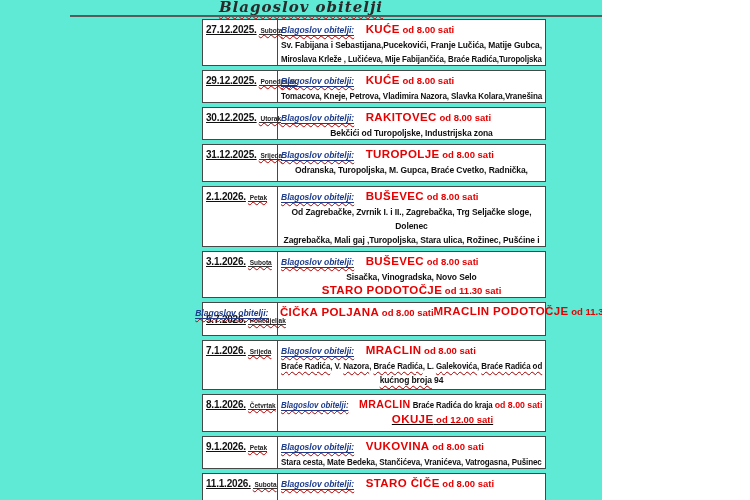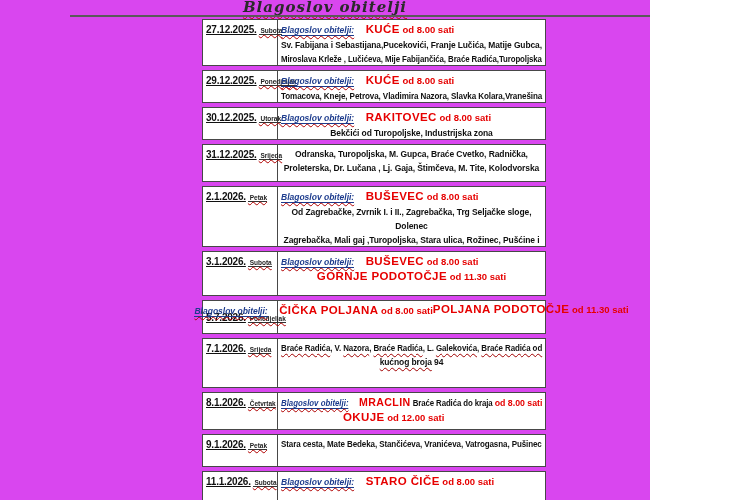--- a/index.html
+++ b/index.html
@@ -1,18 +1,18 @@
 <!DOCTYPE html>
 <html><head>
 <meta charset="utf-8">
 <style>
   * { box-sizing: border-box; }
   html,body { margin:0; padding:0; background:#ffffff; }
   .page {
-    position:relative; width:650px; height:500px; background:#d946ef;
+    position:relative; width:602px; height:500px; background:#5eead4;
     font-family:"Liberation Sans", sans-serif; overflow:hidden;
   }
   .doc-title {
     position:absolute; top:-2px; left:0; right:0; text-align:center;
     font-family:"DejaVu Serif", serif; font-style:italic; font-weight:bold;
     font-size:15px; color:#2a2a2a; letter-spacing:1px;
     text-decoration:underline wavy #c00000 1px; text-underline-offset:3px;
   }
   .top-rule {
     position:absolute; top:15px; left:70px; width:672px;
@@ -49,21 +49,21 @@
     font-size:6.5px; font-weight:bold; color:#222; margin-left:2px;
     border-bottom:1px solid #333;
     text-decoration:underline wavy #b00000 1px; text-underline-offset:1px;
   }
   .content-cell { flex:1; padding:1px 3px 0 3px; min-width:0; }
   .content-line { line-height:12px; }
   .header-line { line-height:14px; }
   .fitline { white-space:nowrap; }
   .align-left { text-align:left; }
   .align-center { text-align:center; }
-  .align-indent { text-align:left; padding-left:62px; }
+  .align-indent { text-align:center; padding-left:62px;text-decoration:underline; }
   .label {
     color:#1b3a8c; font-size:8.5px; font-weight:bold; font-style:italic;
     border-bottom:1px solid #1b3a8c; margin-right:7px;
     text-decoration:underline wavy #b00000 1px; text-underline-offset:2px;
   }
   .seg-loc { color:#e60000; font-size:11.5px; font-weight:bold; letter-spacing:0.4px; }
   .seg-time { color:#e60000; font-size:9.5px; font-weight:bold; }
   .seg-txt { color:#101010; font-size:8.5px; font-weight:bold; letter-spacing:-0.1px; }
   .seg-sq {
     color:#101010; font-size:8.5px; font-weight:bold; letter-spacing:-0.1px;
@@ -120,22 +120,24 @@
         </div>
   </div>
 
   <div class="row">
     <div class="date-cell">
       <div class="date-line fitline">
         <span class="date-num">31.12.2025.</span><span class="date-day"> Srijeda</span>
       </div>
     </div>
     <div class="content-cell">
+      <div class="content-line header-line fitline align-left">
+        <span class="label">Blagoslov obitelji:</span>
+      <span class="seg-loc">TUROPOLJE</span><span class="seg-time"> od 8.00 sati</span></div>
     <div class="content-line fitline align-center"><span class="seg-txt">Odranska, Turopoljska, M. Gupca, Braće Cvetko, Radnička,</span></div>
-          <div class="content-line fitline align-center"><span class="seg-txt">Proleterska, Dr. Lučana , Lj. Gaja, Štimčeva, M. Tite, Kolodvorska</span></div>
         </div>
   </div>
 
   <div class="row">
     <div class="date-cell">
       <div class="date-line fitline">
         <span class="date-num">2.1.2026.</span><span class="date-day"> Petak</span>
       </div>
     </div>
     <div class="content-cell">
@@ -151,45 +153,49 @@
   <div class="row">
     <div class="date-cell">
       <div class="date-line fitline">
         <span class="date-num">3.1.2026.</span><span class="date-day"> Subota</span>
       </div>
     </div>
     <div class="content-cell">
       <div class="content-line header-line fitline align-left">
         <span class="label">Blagoslov obitelji:</span>
       <span class="seg-loc">BUŠEVEC</span><span class="seg-time"> od 8.00 sati</span></div>
-          <div class="content-line fitline align-center"><span class="seg-loc">GORNJE PODOTOČJE</span><span class="seg-time"> od 11.30 sati</span></div>
+    <div class="content-line fitline align-center"><span class="seg-txt">Sisačka, Vinogradska, Novo Selo</span></div>
+          <div class="content-line fitline align-center"><span class="seg-loc">STARO PODOTOČJE</span><span class="seg-time"> od 11.30 sati</span></div>
         </div>
   </div>
 
   <div class="row">
     <div class="date-cell">
       <div class="date-line fitline">
         <span class="date-num">5.7.2026.</span><span class="date-day"> Ponedjeljak</span>
       </div>
     </div>
     <div class="content-cell">
       <div class="content-line header-line fitline align-left">
         <span class="label">Blagoslov obitelji:</span>
       <span class="seg-loc">ČIČKA POLJANA</span><span class="seg-time"> od 8.00 sati</span></div>
-    <div class="content-line fitline align-center"><span class="seg-loc">POLJANA PODOTOČJE</span><span class="seg-time"> od 11.30 sati</span></div>
+    <div class="content-line fitline align-center"><span class="seg-loc">MRACLIN PODOTOČJE</span><span class="seg-time"> od 11.30 sati</span></div>
         </div>
   </div>
 
   <div class="row">
     <div class="date-cell">
       <div class="date-line fitline">
         <span class="date-num">7.1.2026.</span><span class="date-day"> Srijeda</span>
       </div>
     </div>
     <div class="content-cell">
+      <div class="content-line header-line fitline align-left">
+        <span class="label">Blagoslov obitelji:</span>
+      <span class="seg-loc">MRACLIN</span><span class="seg-time"> od 8.00 sati</span></div>
     <div class="content-line fitline align-left" style="transform-origin: 0px 50%; transform: scaleX(0.935484);"><span class="seg-sq">Braće Radića</span><span class="seg-txt">, V. </span><span class="seg-sq">Nazora</span><span class="seg-txt">, </span><span class="seg-sq">Braće Radića</span><span class="seg-txt">, L. </span><span class="seg-sq">Galekovića</span><span class="seg-txt">, </span><span class="seg-sq">Braće Radića od</span></div>
           <div class="content-line fitline align-center"><span class="seg-sq">kućnog broja</span><span class="seg-txt"> 94</span></div>
         </div>
   </div>
 
   <div class="row">
     <div class="date-cell">
       <div class="date-line fitline">
         <span class="date-num">8.1.2026.</span><span class="date-day"> Četvrtak</span>
       </div>
@@ -202,20 +208,23 @@
         </div>
   </div>
 
   <div class="row">
     <div class="date-cell">
       <div class="date-line fitline">
         <span class="date-num">9.1.2026.</span><span class="date-day"> Petak</span>
       </div>
     </div>
     <div class="content-cell">
+      <div class="content-line header-line fitline align-left">
+        <span class="label">Blagoslov obitelji:</span>
+      <span class="seg-loc">VUKOVINA</span><span class="seg-time"> od 8.00 sati</span></div>
     <div class="content-line fitline align-left" style="transform-origin: 0px 50%; transform: scaleX(0.942238);"><span class="seg-txt">Stara cesta, Mate Bedeka, Stančićeva, Vranićeva, Vatrogasna, Pušinec</span></div>
         </div>
   </div>
 
   <div class="row">
     <div class="date-cell">
       <div class="date-line fitline">
         <span class="date-num">11.1.2026.</span><span class="date-day"> Subota</span>
       </div>
     </div>

